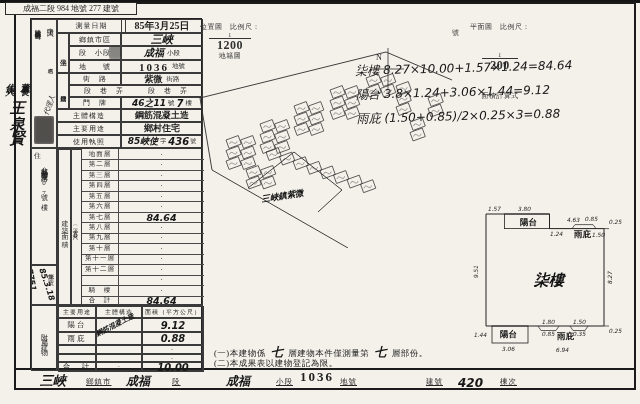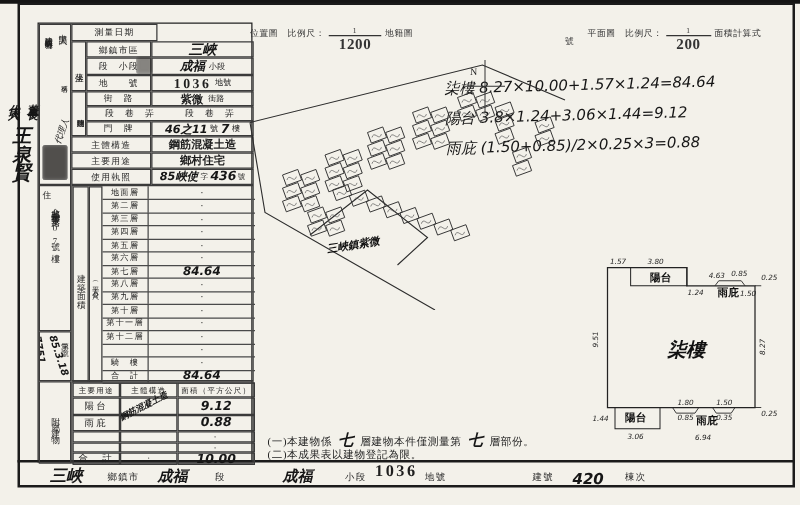--- a/index.html
+++ b/index.html
@@ -23,37 +23,38 @@
   .frow{position:absolute;left:24px;width:122px;border-bottom:1px solid #4a4a4a;display:flex;}
   .fname{width:36px;border-right:1px solid #4a4a4a;font-size:6.5px;display:flex;align-items:center;
          justify-content:center;letter-spacing:1px;}
   .fval{flex:1;display:flex;align-items:center;justify-content:center;font-size:8px;}
   .bigv{font-size:11px;font-weight:bold;}
   .seal{background:#2e2c2a;opacity:.82;border-radius:2px;box-shadow:inset 0 0 3px #777;}
   .dim{font-size:5.8px;font-style:italic;font-family:"DejaVu Sans",sans-serif;fill:#1d1d1d;}
   .planlabel{font-size:8.5px;font-weight:bold;fill:#111;font-family:"DejaVu Sans",sans-serif;}
   svg text{user-select:none;}
   .foot{position:absolute;top:374px;white-space:nowrap;}
-  .footlab{font-size:7.5px;letter-spacing:1px;color:#2a2a2a;}
+  .footlab{font-size:7.5px;letter-spacing:1px;color:#2a2a2a;text-decoration:underline;}
   .foothw{font-size:13px;font-weight:bold;}
   .notes{font-size:8.5px;letter-spacing:.5px;color:#222;white-space:nowrap;}
   .note-hand{font-size:12px;font-weight:bold;padding:0 5px;}
-  .scaletxt{font-size:7px;letter-spacing:.5px;color:#333;white-space:nowrap;display:flex;}
+  .scaletxt{font-size:7px;letter-spacing:.5px;color:#333;white-space:nowrap;display:flex;align-items:center;flex-direction:column;}
   .frac{display:inline-flex;flex-direction:column;align-items:center;margin:0 3px;line-height:1;}
   .frac .num{font-size:6px;}
   .frac .den{font-size:12px;font-weight:bold;border-top:1px solid #333;padding:0 8px;}
 </style>
 </head>
 <body>
 
 <div class="page">
   <div class="abs topbar"></div>
   <div class="abs frame"></div>
   <div class="abs striprule"></div>
 
+  <div class="abs stampbox">成福二段 984 地號 277 建號</div>
 
 
   <div class="abs" style="left:2px;top:76px;width:30px;height:240px;">
     <div style="display:flex;flex-direction:row-reverse;justify-content:center;gap:2px;">
       <span class="vtext hw" style="font-size:9px;font-weight:bold;letter-spacing:2px;">董事長</span>
       <span class="vtext hw" style="font-size:9px;font-weight:bold;letter-spacing:2px;">代表人</span>
     </div>
     <div class="vtext hw" style="margin:8px auto 0;font-size:15px;font-weight:bold;letter-spacing:14px;">王泉賢</div>
   </div>
 
@@ -61,20 +62,21 @@
 
     <div class="cell" style="left:0;top:0;width:26px;height:129px;">
       <span class="vtext" style="position:absolute;right:1px;top:2px;font-size:7px;letter-spacing:1px;">申請人</span>
       <span class="vtext" style="position:absolute;right:1px;top:44px;font-size:5.5px;">名稱</span>
       <span class="vtext" style="position:absolute;left:1px;top:4px;font-size:6.5px;letter-spacing:.5px;">建設股份有限公司</span>
       <span class="hw" style="position:absolute;left:7px;top:80px;font-size:7px;transform:rotate(-70deg);white-space:nowrap;">代理人</span>
       <div class="seal" style="position:absolute;left:2px;top:96px;width:20px;height:28px;"></div>
     </div>
 
     <div class="cell lab" style="left:26px;top:0;width:69px;height:14px;">測量日期</div>
+    <div class="cell val" style="left:90px;top:0;width:82px;height:14px;font-size:10px;">85年3月25日</div>
 
     <div class="cell" style="left:26px;top:14px;width:12px;height:40px;">
       <span class="vtext" style="font-size:7px;">坐落</span>
     </div>
     <div class="cell lab" style="left:38px;top:14px;width:52px;height:13px;">鄉鎮市區</div>
     <div class="cell hw val" style="left:90px;top:14px;width:82px;height:13px;font-size:11px;">三峽</div>
     <div class="cell lab" style="left:38px;top:27px;width:52px;height:14px;">段　小段</div>
     <div class="cell" style="left:90px;top:27px;width:82px;height:14px;">
       <span class="hw val" style="font-size:10px;">成福</span>
       <span style="font-size:6.5px;margin-left:3px;">小段</span>
@@ -227,21 +229,21 @@
 
   <div class="abs scaletxt" style="left:200px;top:22px;">
     <span>位置圖　比例尺：</span>
     <span class="frac">
       <span class="num">1</span>
       <span class="den">1200</span>
     </span>
     <span>地籍圖</span>
   </div>
   <div class="abs" style="left:452px;top:28px;font-size:7px;color:#444;">號</div>
-  <div class="abs scaletxt" style="left:470px;top:22px;">
+  <div class="abs scaletxt" style="left:470px;top:22px;gap:20px;">
     <span>平面圖　比例尺：</span>
     <span class="frac">
       <span class="num">1</span>
       <span class="den">200</span>
     </span>
     <span>面積計算式</span>
   </div>
 
   <div class="abs" style="left:356px;top:56px;transform:rotate(-1.5deg);">
     <div class="hw" style="font-size:12px;line-height:24px;">柒樓  8.27×10.00+1.57×1.24=84.64</div>

